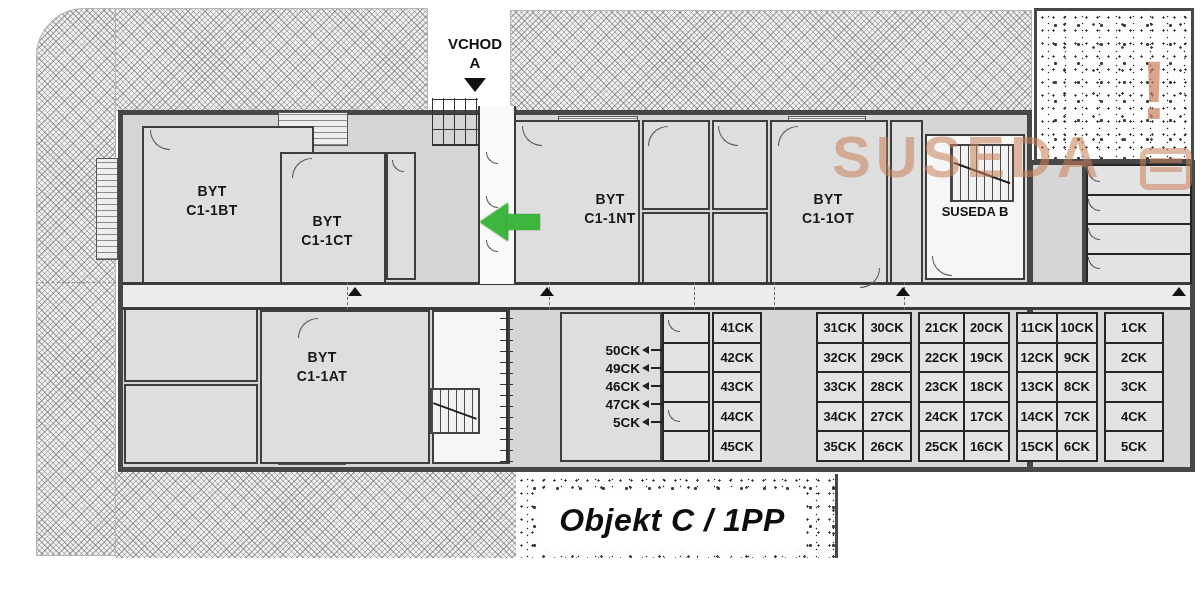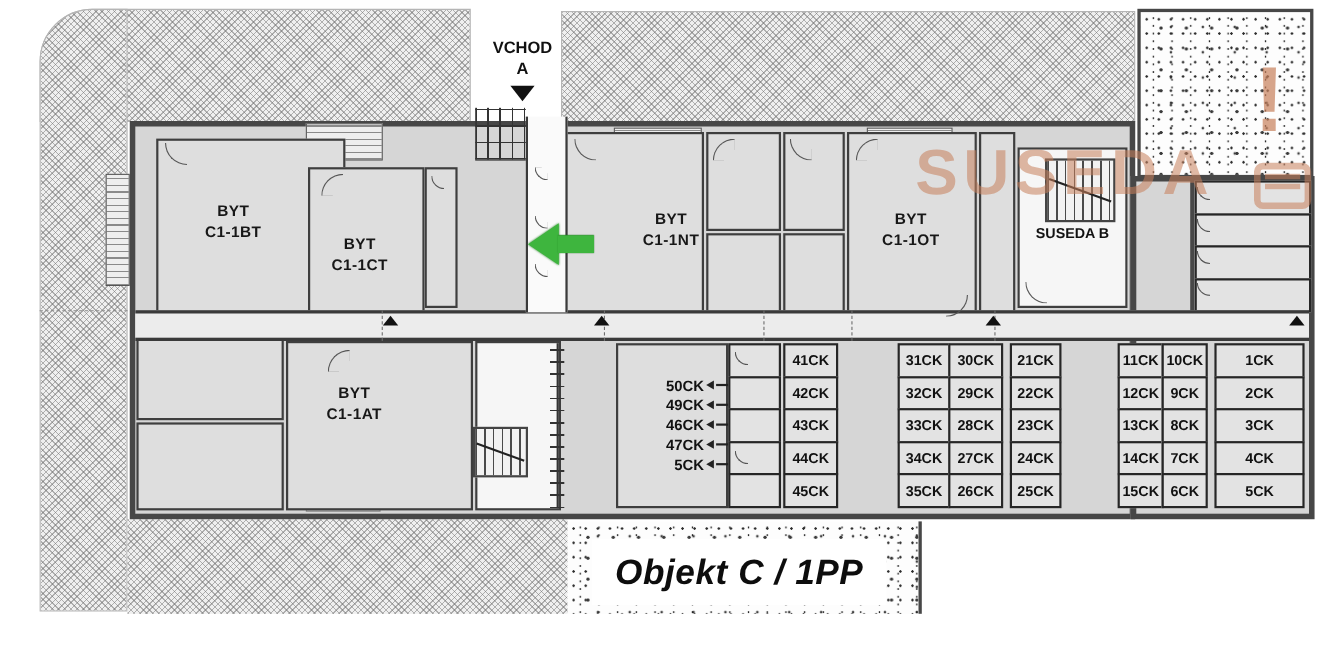--- a/index.html
+++ b/index.html
@@ -245,20 +245,37 @@
     <div class="cell">
         <span>23CK</span>
       </div>
     <div class="cell">
         <span>24CK</span>
       </div>
     <div class="cell">
         <span>25CK</span>
       </div>
   </div>
+  <div class="vgrid" style="left:963px;top:312px;width:47px;height:150px;">
+    <div class="cell">
+        <span>20CK</span>
+      </div>
+    <div class="cell">
+        <span>19CK</span>
+      </div>
+    <div class="cell">
+        <span>18CK</span>
+      </div>
+    <div class="cell">
+        <span>17CK</span>
+      </div>
+    <div class="cell">
+        <span>16CK</span>
+      </div>
+  </div>
 
   <div class="vgrid" style="left:1016px;top:312px;width:42px;height:150px;">
     <div class="cell">
         <span>11CK</span>
       </div>
     <div class="cell">
         <span>12CK</span>
       </div>
     <div class="cell">
         <span>13CK</span>
@@ -281,21 +298,21 @@
         <span>8CK</span>
       </div>
     <div class="cell">
         <span>7CK</span>
       </div>
     <div class="cell">
         <span>6CK</span>
       </div>
   </div>
 
-  <div class="vgrid" style="left:1104px;top:312px;width:82px;height:150px;">
+  <div class="vgrid" style="left:1104px;top:312px;width:60px;height:150px;">
     <div class="cell">
         <span>1CK</span>
       </div>
     <div class="cell">
         <span>2CK</span>
       </div>
     <div class="cell">
         <span>3CK</span>
       </div>
     <div class="cell">

